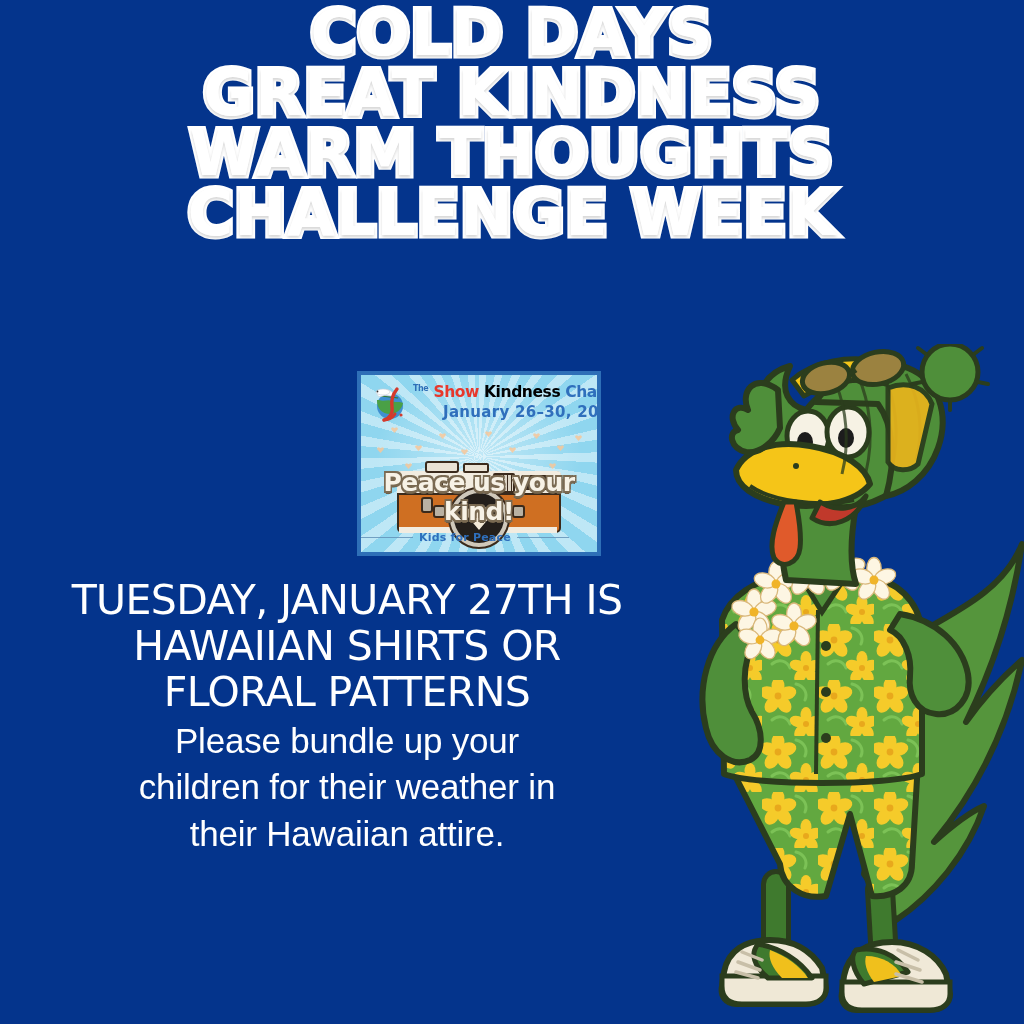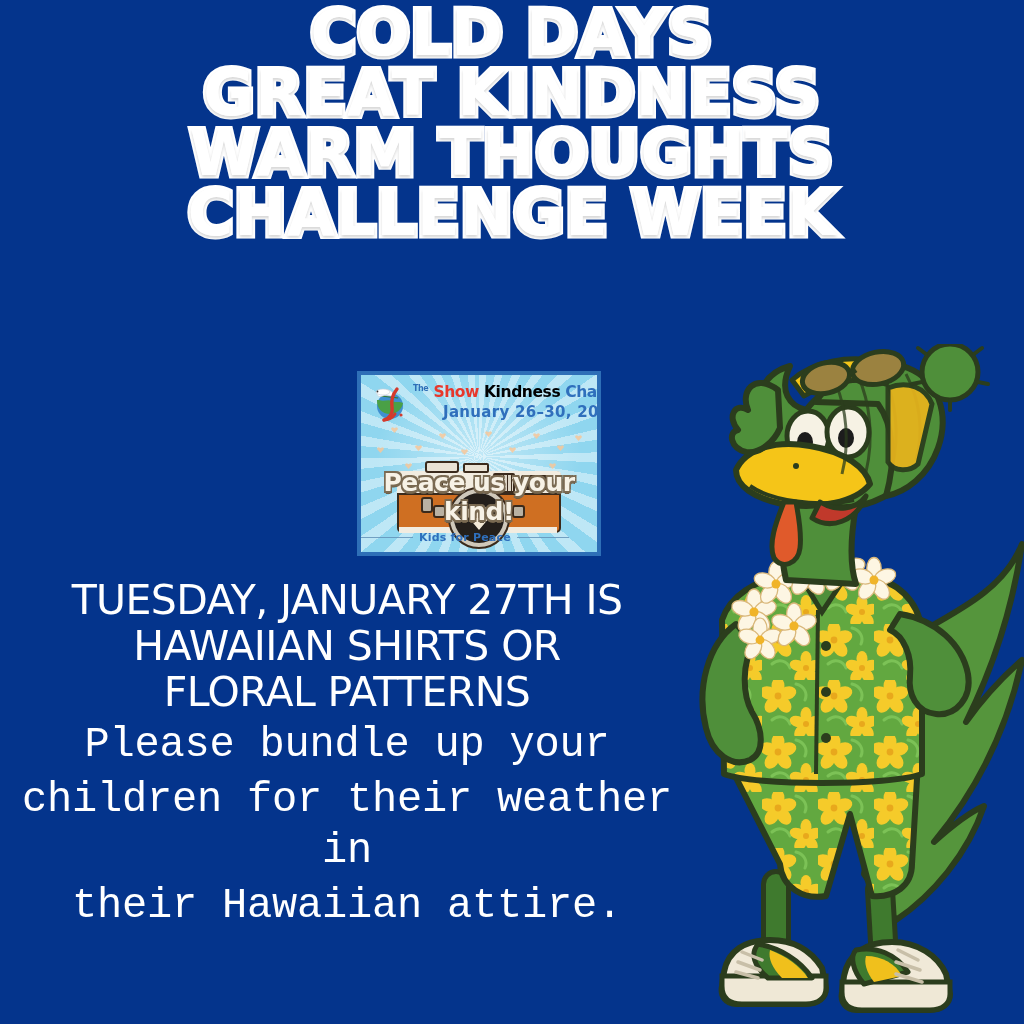--- a/index.html
+++ b/index.html
@@ -231,22 +231,22 @@
     color:#ffffff;
     font-family:"DejaVu Sans", sans-serif;
     font-size:41px;
     line-height:1.12;
     letter-spacing:-0.6px;
     text-transform:uppercase;
   }
   .note{
     display:block;
     color:#ffffff;
-    font-family:Liberation Mono, monospace;
-    font-size:42px;
+    font-family:Liberation Sans, sans-serif;
+    font-size:35px;
     line-height:1.22;
     letter-spacing:-0.2px;
     margin-top:4px;
   }
 
   
   .mascot{
     position:absolute;
     right:-6px; bottom:0;
     width:380px; height:680px;

